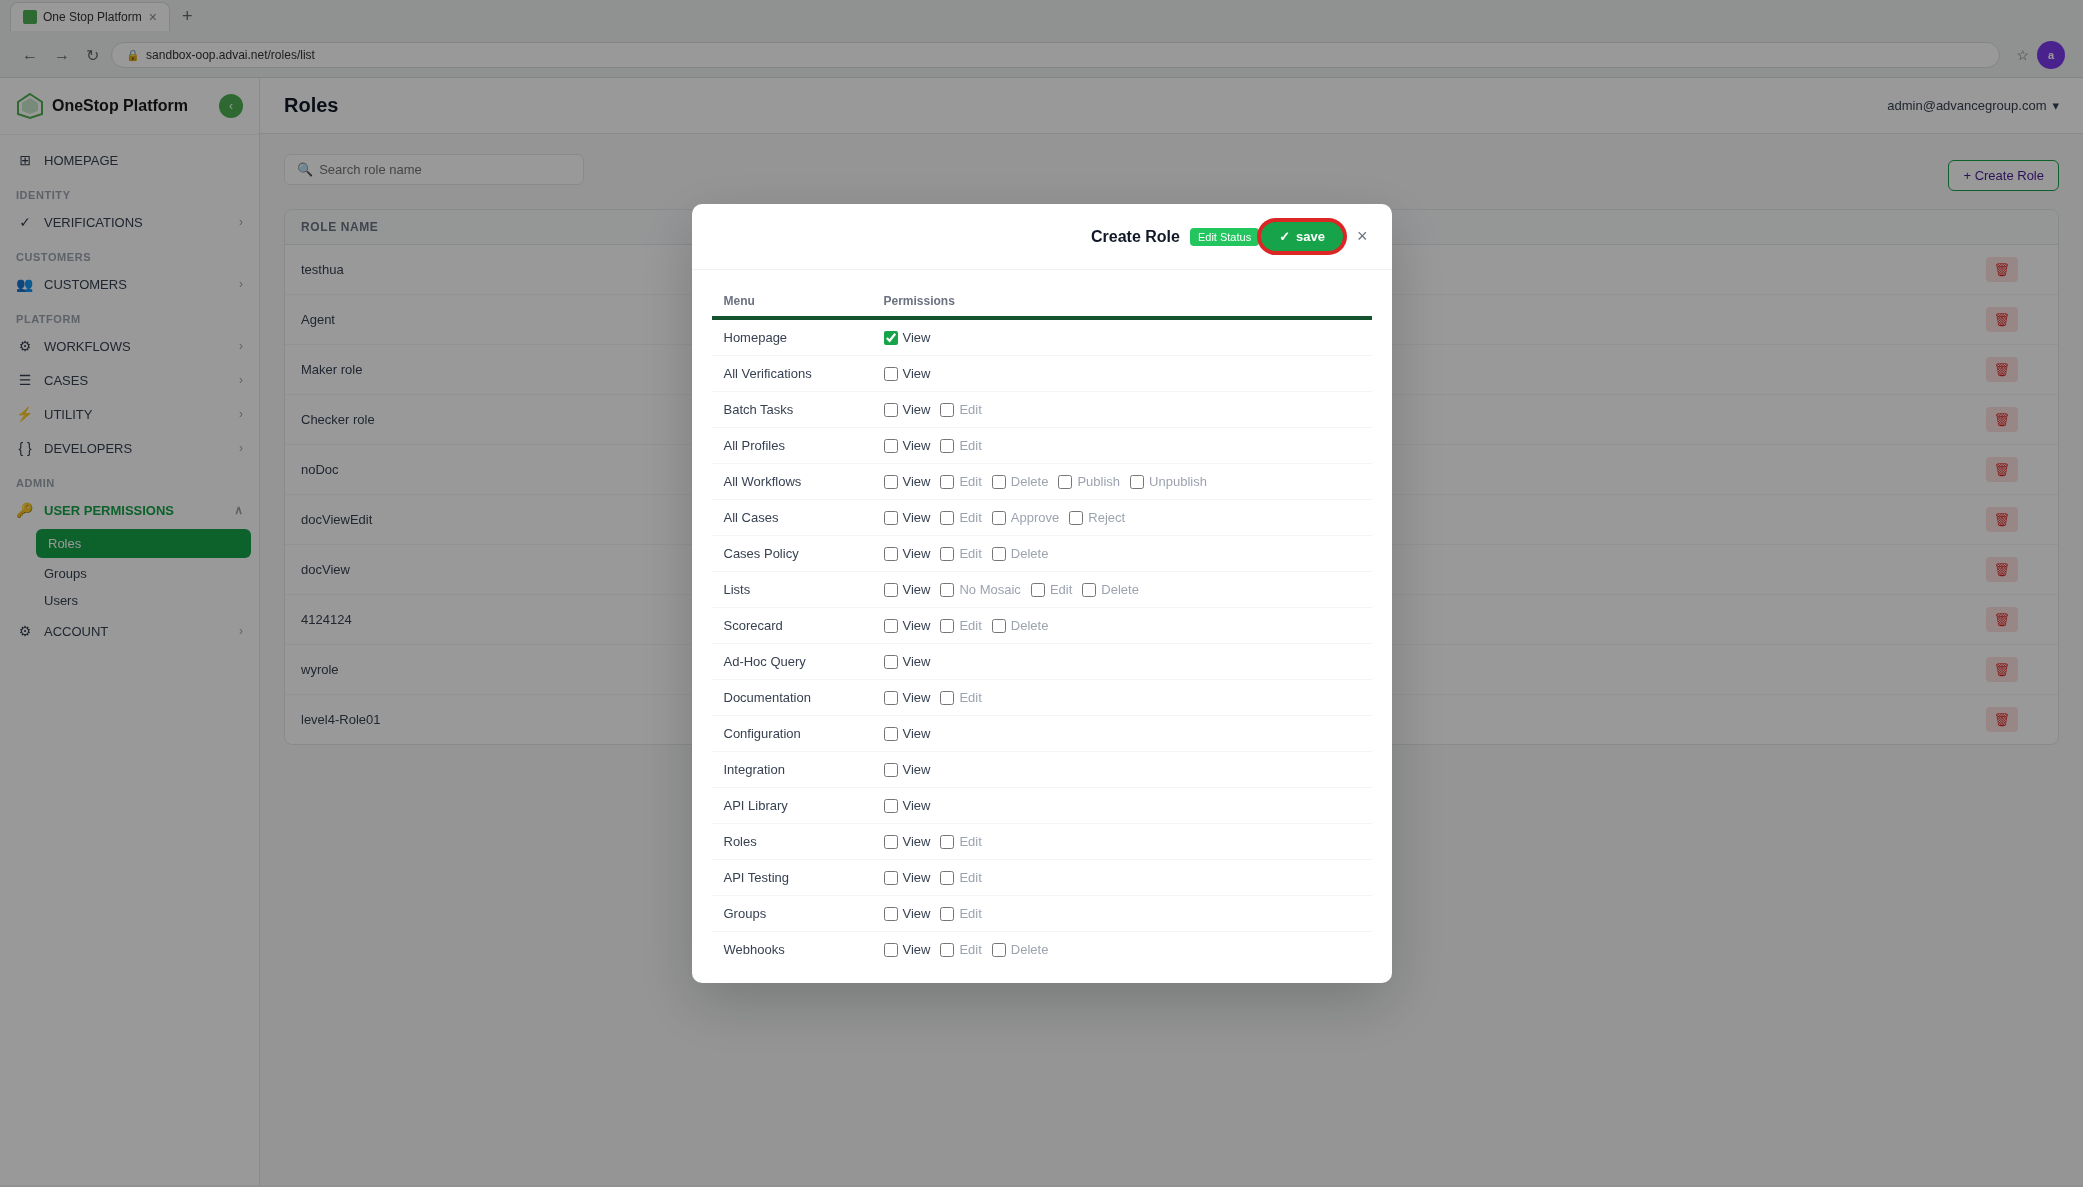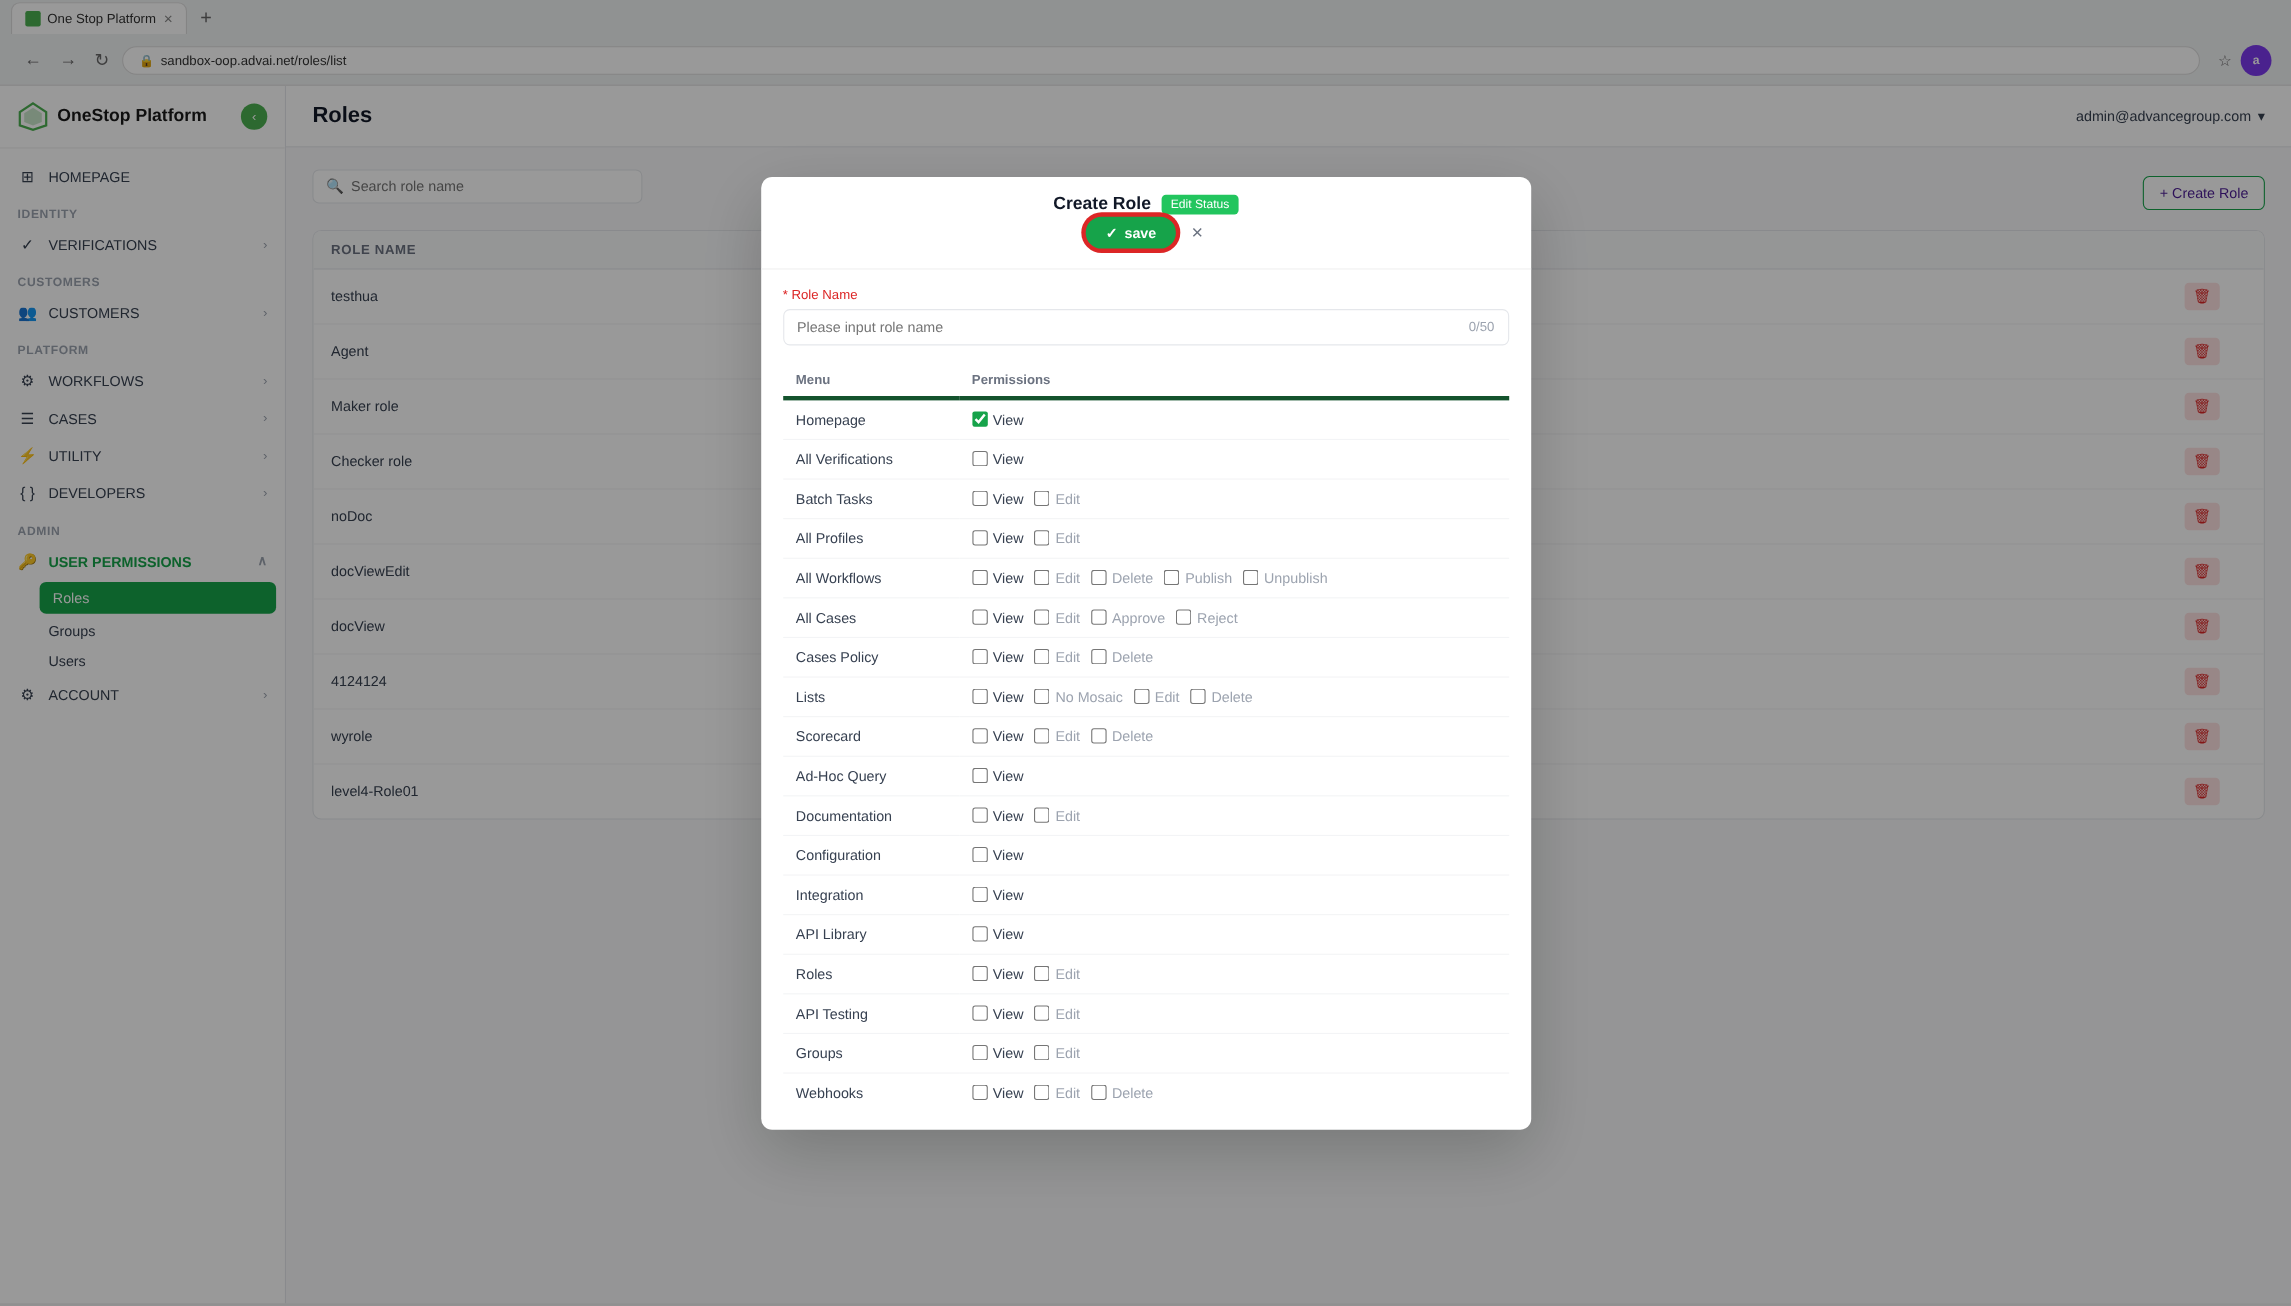--- a/index.html
+++ b/index.html
@@ -56,21 +56,21 @@
     .table-header { display: grid; grid-template-columns: 1fr 80px; background: #f9fafb; border-bottom: 1px solid #e5e7eb; padding: 10px 16px; font-size: 12px; font-weight: 600; color: #6b7280; text-transform: uppercase; letter-spacing: 0.05em; }
     .table-row { display: grid; grid-template-columns: 1fr 80px; padding: 12px 16px; border-bottom: 1px solid #f3f4f6; align-items: center; }
     .table-row:last-child { border-bottom: none; }
     .delete-btn { background: #fee2e2; border: none; border-radius: 4px; padding: 5px 8px; cursor: pointer; color: #dc2626; font-size: 13px; justify-self: center; }
 
     
     .overlay { position: fixed; top: 0; left: 0; right: 0; bottom: 0; background: rgba(0,0,0,0.4); z-index: 100; display: flex; align-items: center; justify-content: center; }
 
     
     .modal { background: white; border-radius: 10px; width: 700px; max-height: 80vh; display: flex; flex-direction: column; box-shadow: 0 20px 60px rgba(0,0,0,0.2); z-index: 101; }
-    .modal-header { display: flex; align-items: center; justify-content: flex-end; padding: 16px 20px; border-bottom: 1px solid #f0f0f0; flex-direction: column; }
+    .modal-header { display: flex; align-items: center; justify-content: flex-end; padding: 16px 20px; border-bottom: 1px solid #f0f0f0; }
     .modal-title-group { display: flex; align-items: center; gap: 10px; }
     .modal-title { font-size: 16px; font-weight: 600; color: #111827; }
     .edit-status-badge { background: #22c55e; color: white; font-size: 11px; font-weight: 500; padding: 3px 8px; border-radius: 4px; }
     .modal-header-actions { display: flex; align-items: center; gap: 8px; }
     .save-btn { background: #16a34a; color: white; border: 2px solid #dc2626; border-radius: 20px; padding: 7px 18px; font-size: 13px; font-weight: 600; cursor: pointer; display: flex; align-items: center; gap: 6px; box-shadow: 0 0 0 2px #dc2626; }
     .close-btn { background: none; border: none; font-size: 18px; color: #6b7280; cursor: pointer; padding: 4px; }
 
     .modal-body { padding: 16px 20px; overflow-y: auto; flex: 1; }
     .role-name-section { margin-bottom: 16px; }
     .role-name-label { font-size: 12px; color: #374151; margin-bottom: 6px; }
@@ -285,29 +285,20 @@
       <div class="modal-header-actions">
         <button class="save-btn">
           <span>✓</span>
           <span>save</span>
         </button>
         <button class="close-btn">×</button>
       </div>
     </div>
 
     <div class="modal-body">
-      <div class="role-name-section">
-        <div class="role-name-label">
-          <span style="color:#dc2626">* </span><span>Role Name</span>
-        </div>
-        <div class="role-name-input">
-          <input type="text" style="border: none; outline: none; flex: 1 1 0%; font-size: 13px; color: rgb(156, 163, 175); width: 100%;" placeholder="Please input role name">
-          <span style="color:#9ca3af; font-size:12px;">0/50</span>
-        </div>
-      </div>
 
       <table class="permissions-table">
         <thead>
           <tr>
             <th style="width:160px;">Menu</th>
             <th>Permissions</th>
           </tr>
         </thead>
         <tbody id="perm-body">
             <tr>

